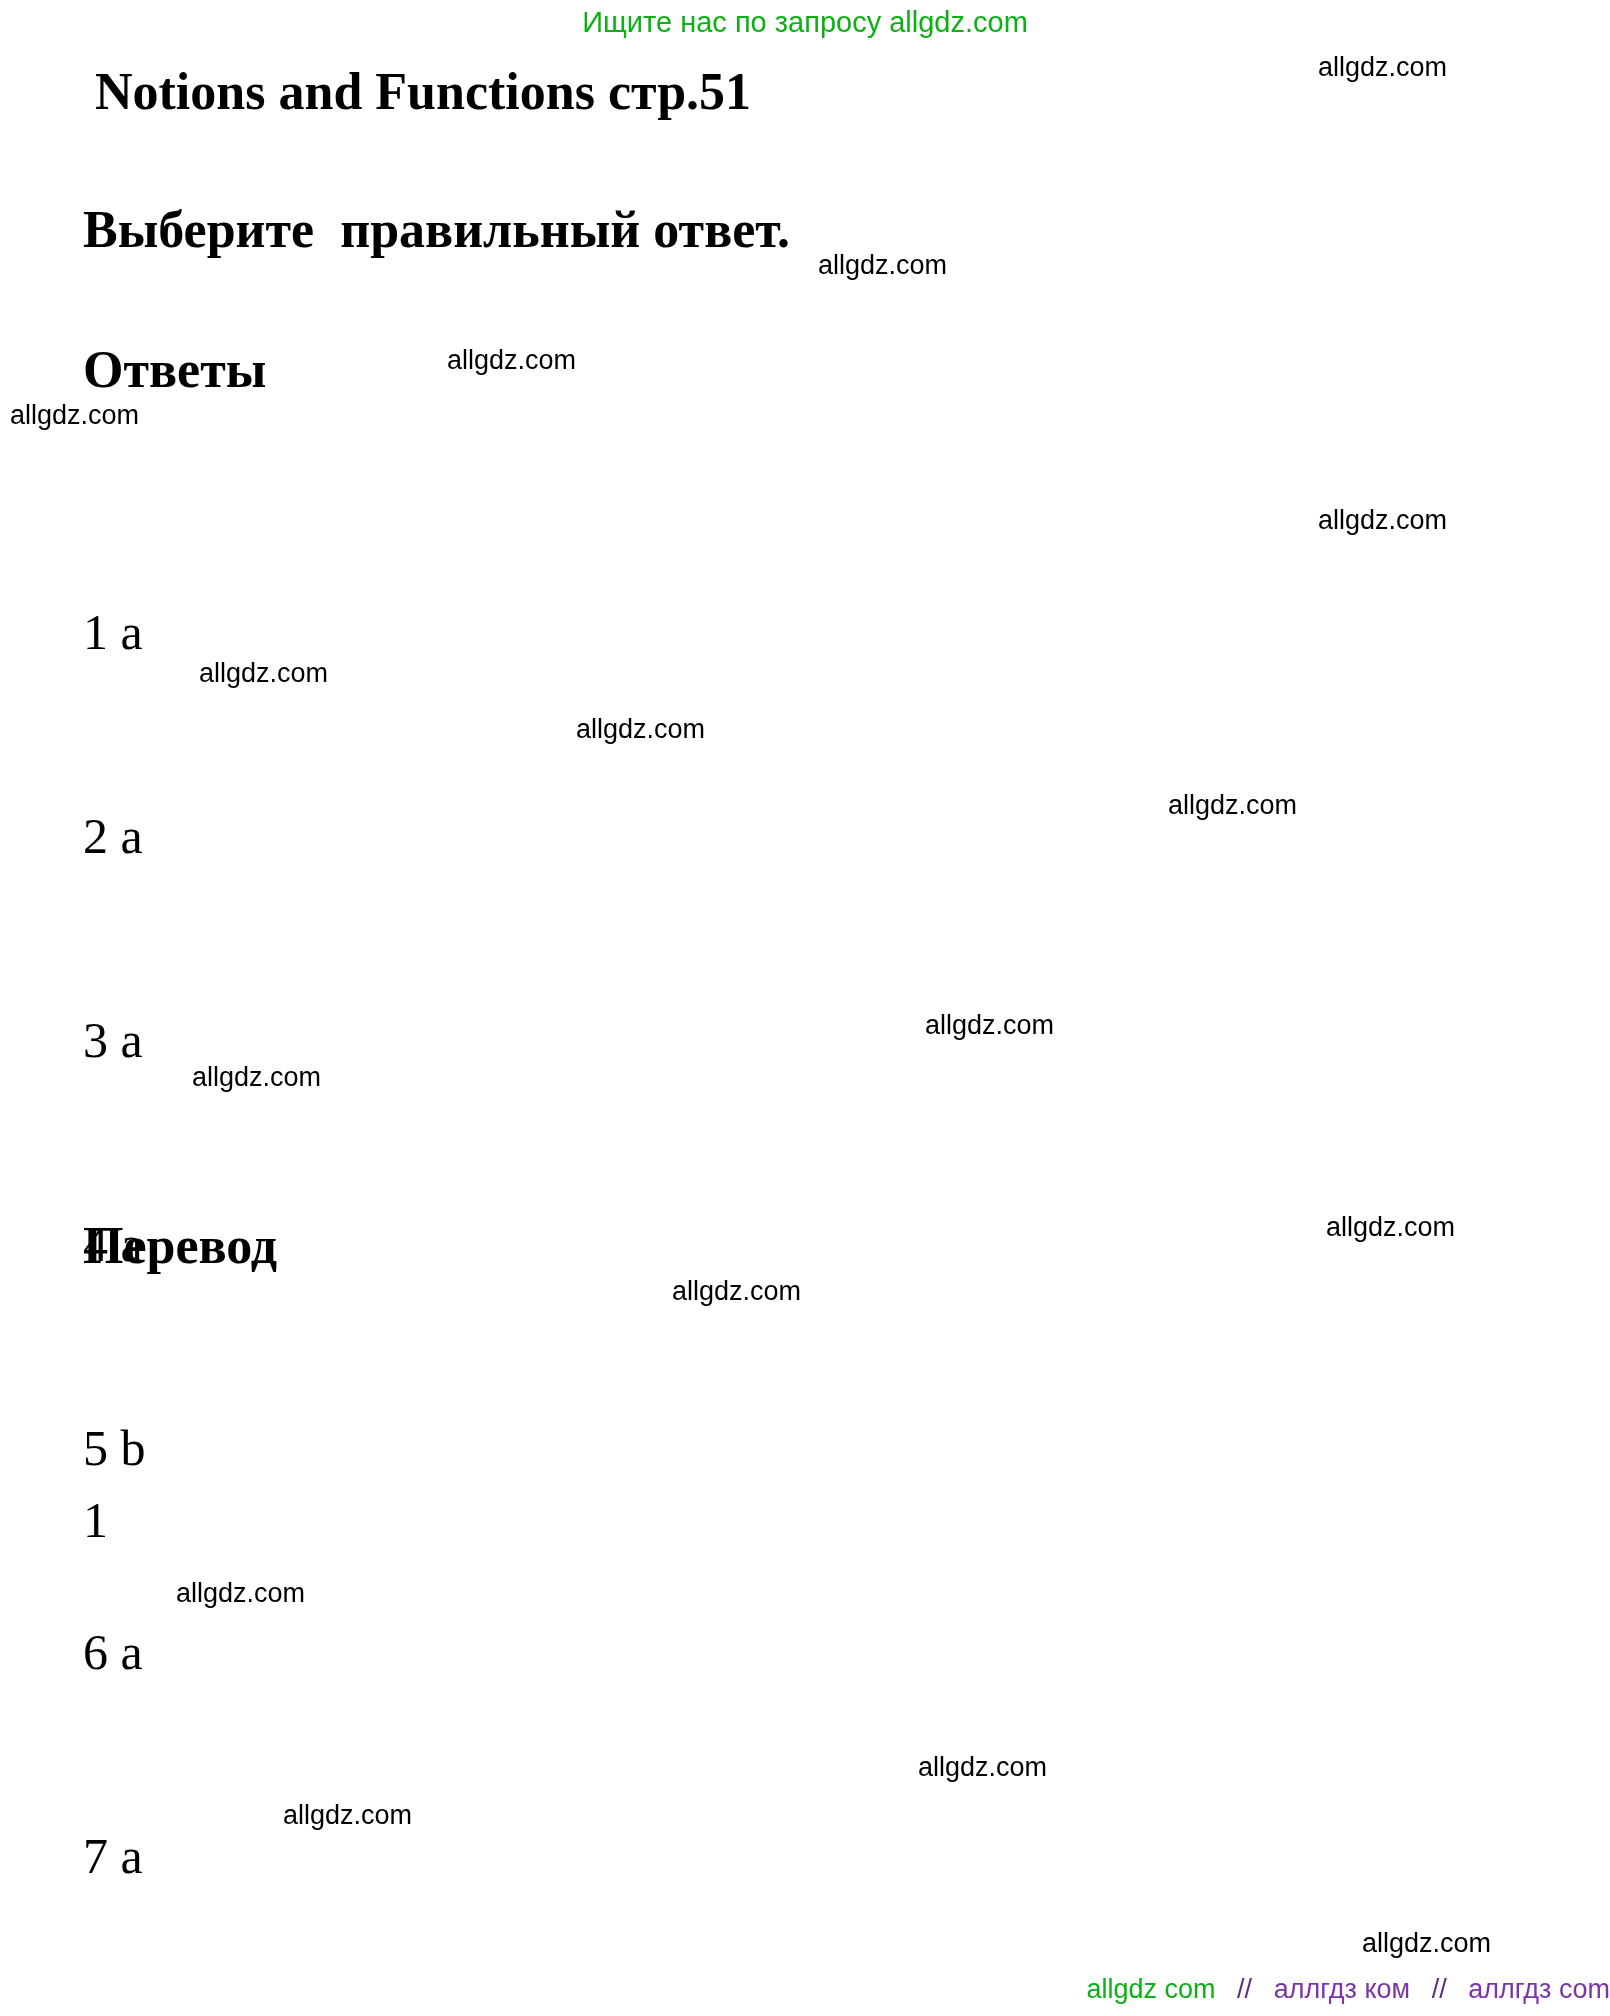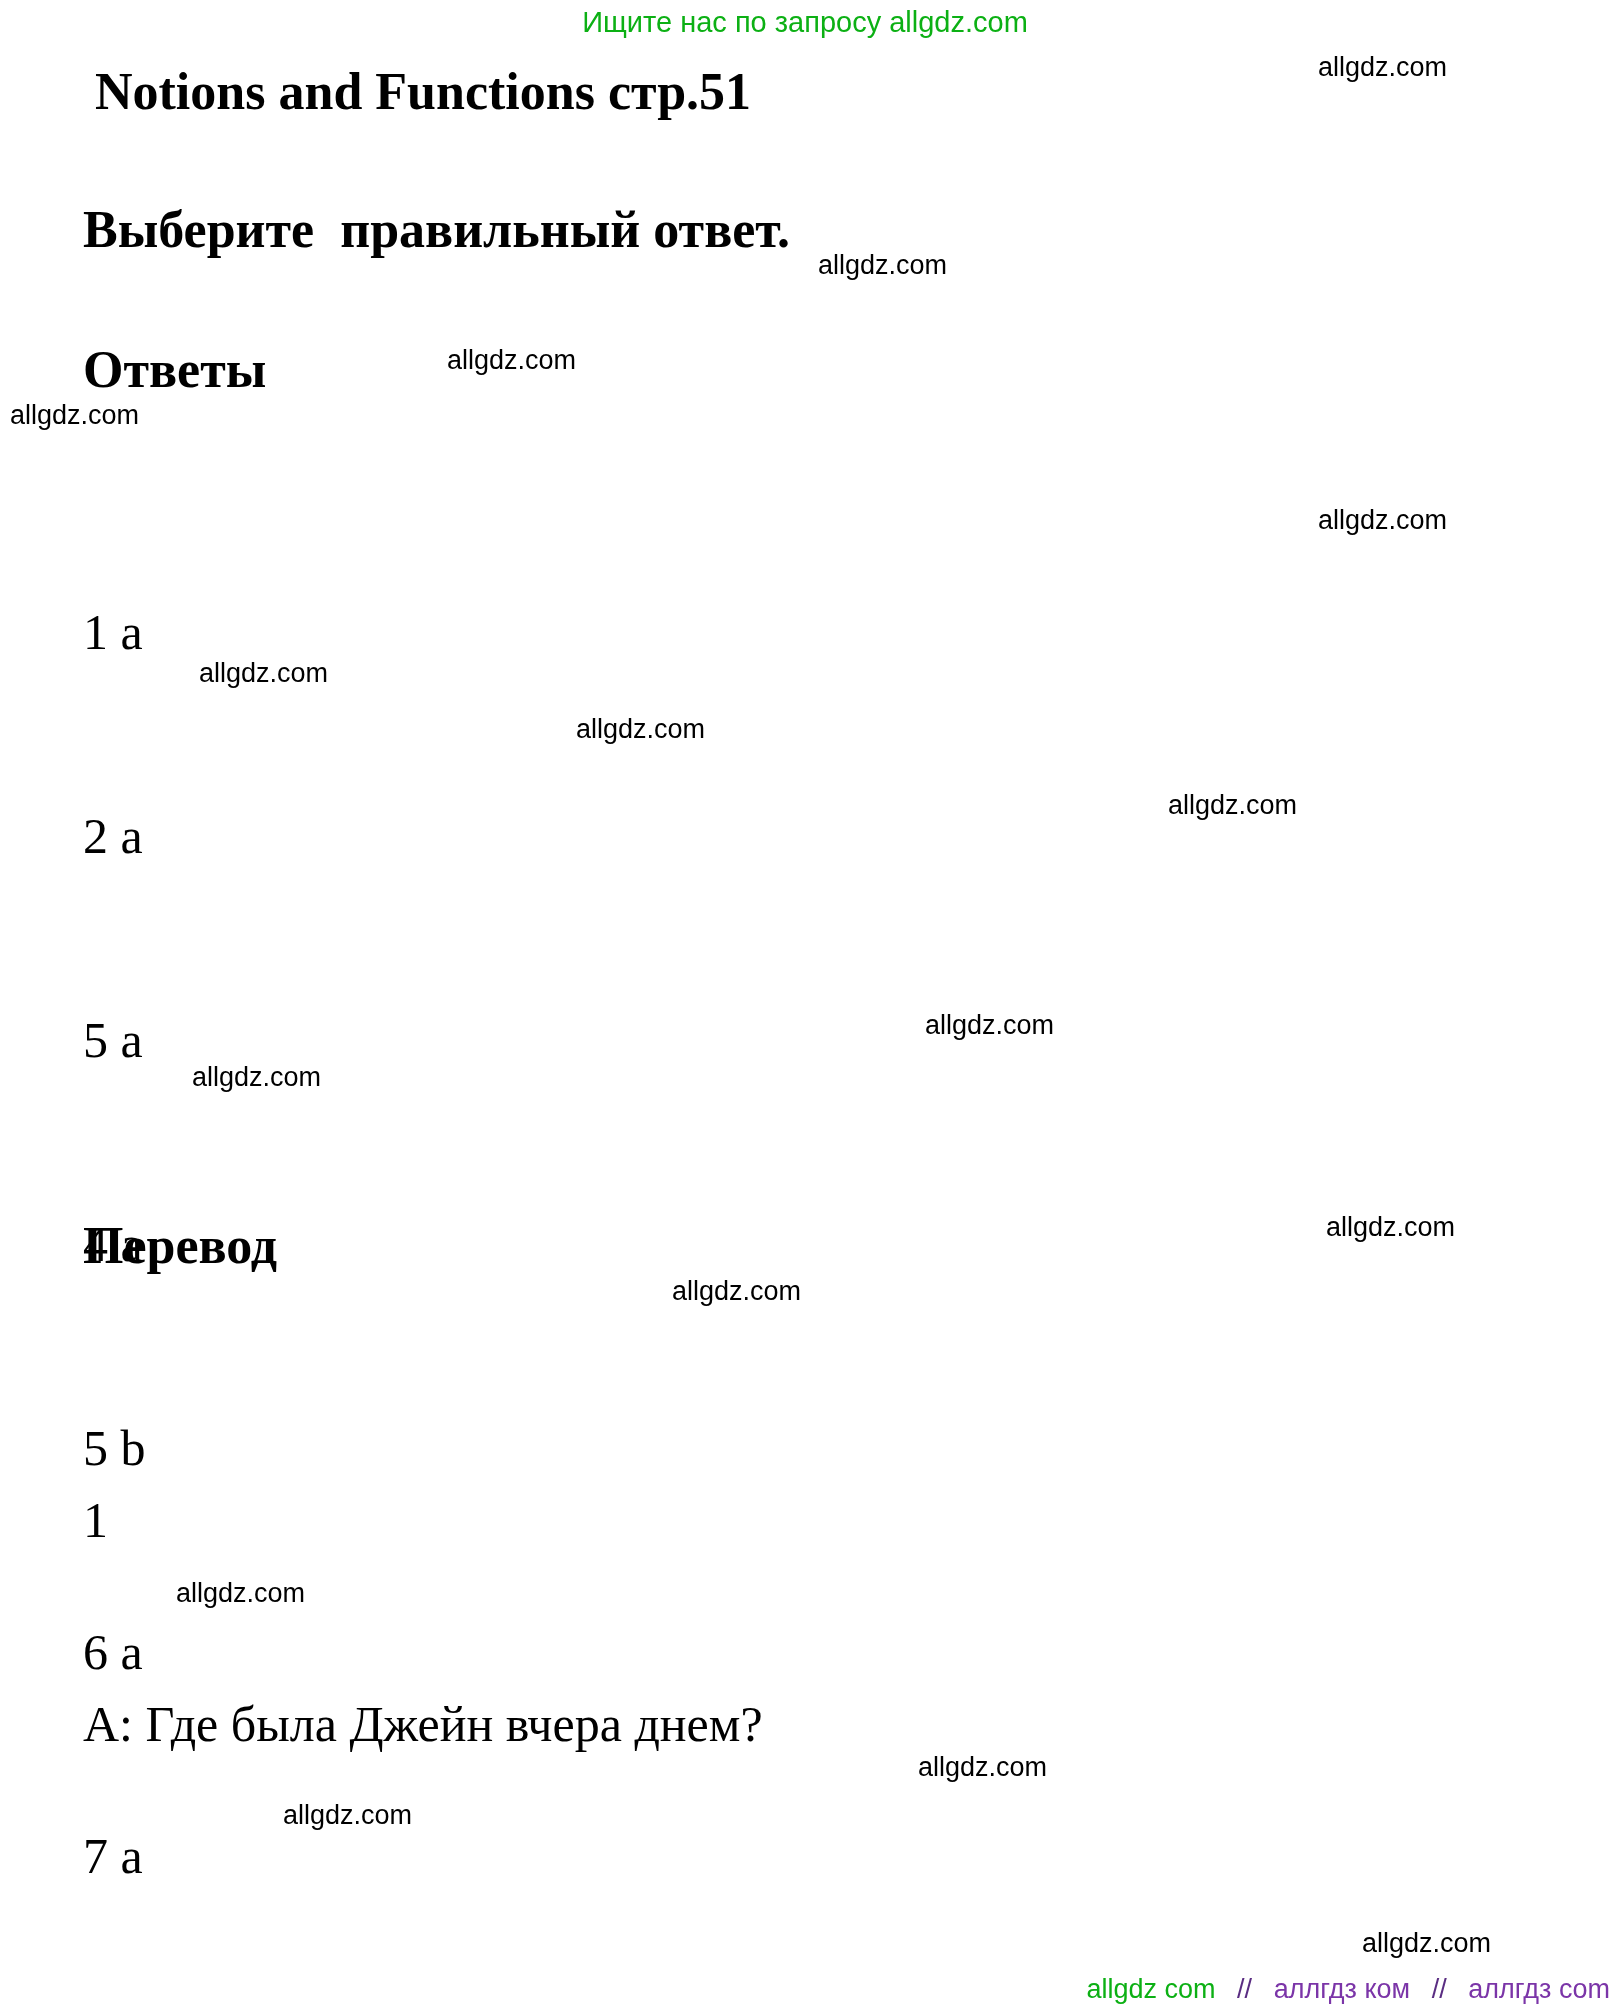--- a/index.html
+++ b/index.html
@@ -92,33 +92,32 @@
   <span class="wm" style="left:1362px; top:1928px;">allgdz.com</span>
 
   <div class="heading" style="left:95px; top:62px;">Notions and Functions стр.51</div>
   <div class="heading" style="left:83px; top:200px;">Выберите  правильный ответ.</div>
   <div class="heading" style="left:83px; top:340px;">Ответы</div>
   <div class="heading" style="left:83px; top:1216px;">Перевод</div>
 
   <div class="answers">
     <div class="line">1 a</div>
     <div class="line">2 a</div>
-    <div class="line">5 a</div>
+    <div class="line">3 a</div>
     <div class="line">4 a</div>
     <div class="line">5 b</div>
     <div class="line">6 a</div>
     <div class="line">7 a</div>
     
     
     
   </div>
 
   <div class="translation">
     <div class="line">1</div>
-    <div class="line">A: Где была Джейн вчера днем?</div>
     
     
     
     
     
     
   </div>
 
   <div class="footer">
     <span class="seg-green">allgdz com</span>

